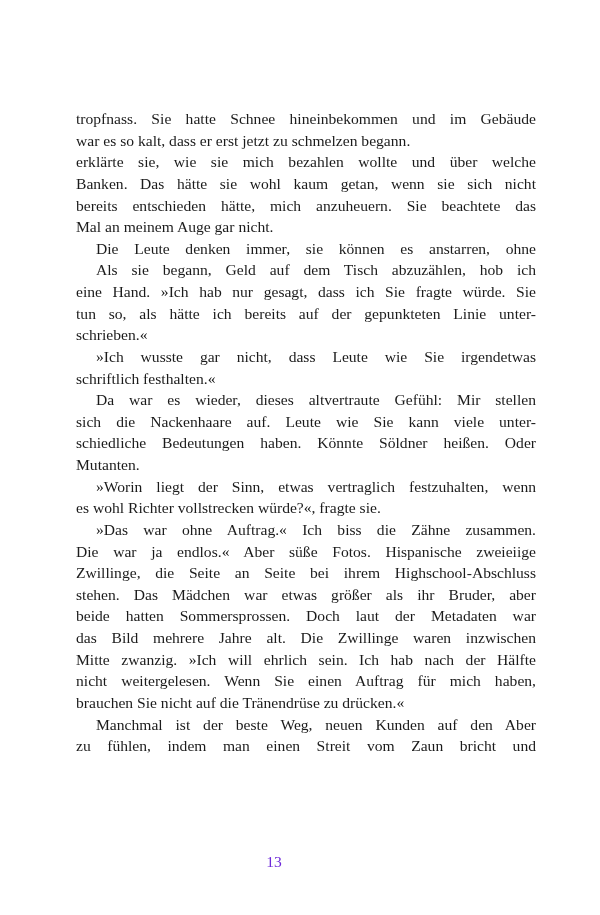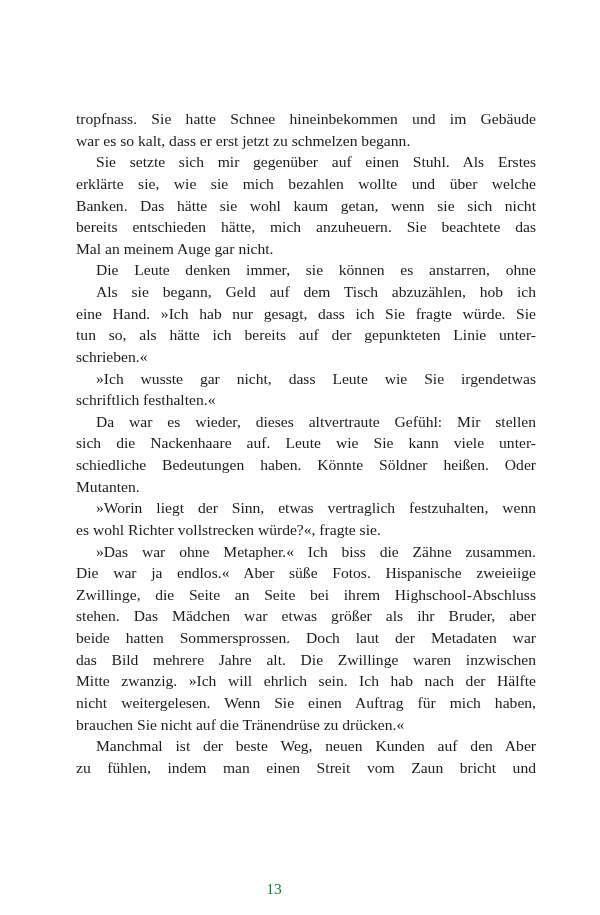--- a/index.html
+++ b/index.html
@@ -38,40 +38,39 @@
     text-align: justify;
     text-align-last: justify;
   }
   .line.indent {
     text-indent: 20px;
   }
   .line .italic {
   }
   .page-number {
     position: absolute;
-    top: 878px;
+    top: 851px;
     left: 0;
     width: 548px;
     text-align: center;
     font-size: 15.6px;
     line-height: 21.64px;
-    color: #15803d;
+    color: #6d28d9;
   }
 </style>
 </head>
 <body>
 
 <div class="book-page">
   <div class="text-block">
       <div class="paragraph">
         <div class="line just"><span class="regular">tropfnass. Sie hatte Schnee hineinbekommen und im Gebäude</span></div>
         <div class="line"><span class="regular">war es so kalt, dass er erst jetzt zu schmelzen begann.</span></div>
       </div>
       <div class="paragraph">
-        <div class="line just indent"><span class="regular">Sie setzte sich mir gegenüber auf einen Stuhl. Als Erstes</span></div>
         <div class="line just"><span class="regular">erklärte sie, wie sie mich bezahlen wollte und über welche</span></div>
         <div class="line just"><span class="regular">Banken. Das hätte sie wohl kaum getan, wenn sie sich nicht</span></div>
         <div class="line just"><span class="regular">bereits entschieden hätte, mich anzuheuern. Sie beachtete das</span></div>
         <div class="line"><span class="regular">Mal an meinem Auge gar nicht.</span></div>
       </div>
       <div class="paragraph">
         <div class="line just indent"><span class="regular">Die Leute denken immer, sie können es anstarren, ohne</span></div>
       </div>
       <div class="paragraph">
         <div class="line just indent"><span class="regular">Als sie begann, Geld auf dem Tisch abzuzählen, hob ich</span></div>
@@ -87,21 +86,21 @@
         <div class="line just indent"><span class="regular">Da war es wieder, dieses altvertraute Gefühl: Mir stellen</span></div>
         <div class="line just"><span class="regular">sich die Nackenhaare auf. </span><span class="italic">Leute wie Sie</span><span class="regular"> kann viele unter-</span></div>
         <div class="line just"><span class="regular">schiedliche Bedeutungen haben. Könnte </span><span class="italic">Söldner</span><span class="regular"> heißen. Oder</span></div>
         <div class="line"><span class="italic">Mutanten.</span></div>
       </div>
       <div class="paragraph">
         <div class="line just indent"><span class="regular">»Worin liegt der Sinn, etwas vertraglich festzuhalten, wenn</span></div>
         <div class="line"><span class="regular">es wohl Richter vollstrecken würde?«, fragte sie.</span></div>
       </div>
       <div class="paragraph">
-        <div class="line just indent"><span class="regular">»Das war ohne </span><span class="italic">Metapher.</span><span class="regular">« Ich biss die Zähne zusammen.</span></div>
+        <div class="line just indent"><span class="regular">»Das war ohne </span><span class="italic">Auftrag.</span><span class="regular">« Ich biss die Zähne zusammen.</span></div>
         <div class="line just"><span class="regular">Die war ja endlos.« Aber süße Fotos. Hispanische zweieiige</span></div>
         <div class="line just"><span class="regular">Zwillinge, die Seite an Seite bei ihrem Highschool-Abschluss</span></div>
         <div class="line just"><span class="regular">stehen. Das Mädchen war etwas größer als ihr Bruder, aber</span></div>
         <div class="line just"><span class="regular">beide hatten Sommersprossen. Doch laut der Metadaten war</span></div>
         <div class="line just"><span class="regular">das Bild mehrere Jahre alt. Die Zwillinge waren inzwischen</span></div>
         <div class="line just"><span class="regular">Mitte zwanzig. »Ich will ehrlich sein. Ich hab nach der Hälfte</span></div>
         <div class="line just"><span class="regular">nicht weitergelesen. Wenn Sie einen Auftrag für mich haben,</span></div>
         <div class="line"><span class="regular">brauchen Sie nicht auf die Tränendrüse zu drücken.«</span></div>
       </div>
       <div class="paragraph">

